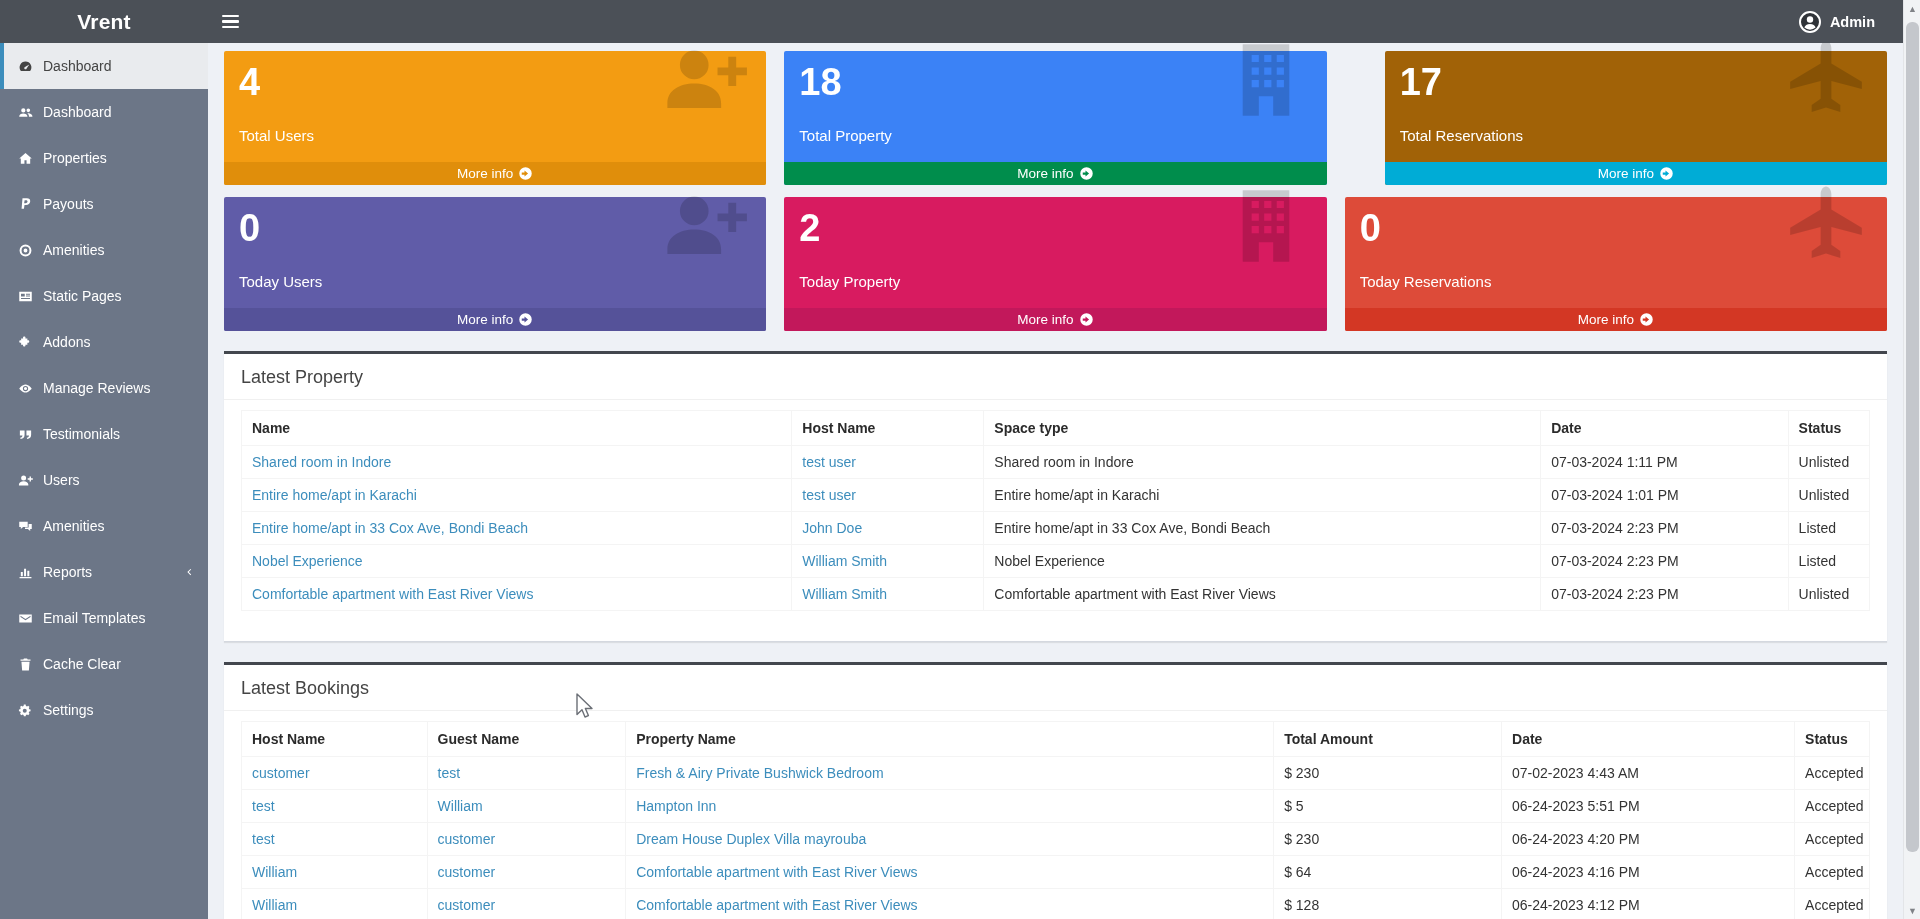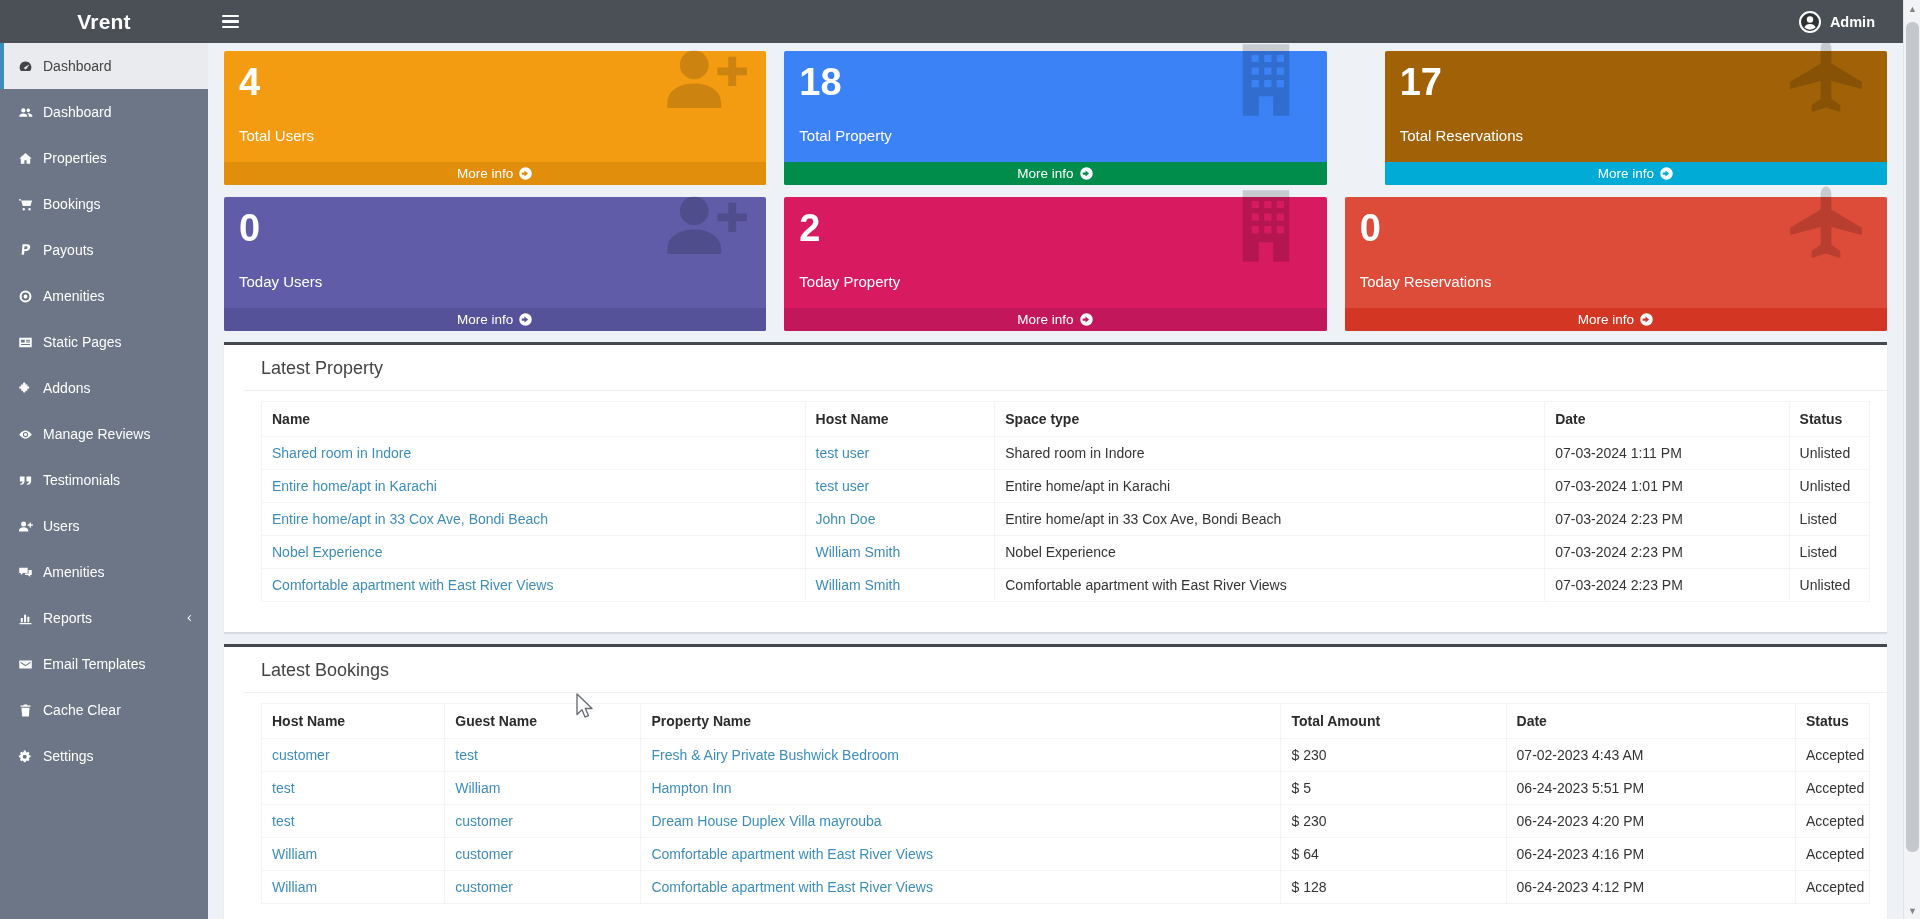--- a/index.html
+++ b/index.html
@@ -32,21 +32,21 @@
   .small-box { position:relative; height:134px; border-radius:2px; color:#fff; }
   .sb-inner { padding:10px 15px; position:relative; z-index:2; }
   .sb-inner h3 { font-size:38px; font-weight:bold; line-height:1.15; white-space:nowrap; }
   .sb-inner p { font-size:15px; margin-top:22px; }
   .sb-icon { position:absolute; top:-14px; right:18px; width:86px; height:86px; fill:rgba(0,0,0,0.16); z-index:1; }
   .sb-footer { position:absolute; left:0; right:0; bottom:0; height:23px; display:flex; align-items:center; justify-content:center;
                gap:5px; color:#fff; font-size:13.5px; border-radius:0 0 2px 2px; z-index:3; }
   .sb-footer svg { width:15px; height:15px; fill:#fff; }
 
   
-  .panel { background:#fff; margin-top:11px; border-top:3px solid #43474e; border-bottom:1px solid #d4d8df; box-shadow:0 1px 1px rgba(0,0,0,.08);padding-left:20px; }
+  .panel { background:#fff; margin-top:20px; border-top:3px solid #43474e; border-bottom:1px solid #d4d8df; box-shadow:0 1px 1px rgba(0,0,0,.08); }
   .panel h2 { font-size:18px; font-weight:normal; color:#444; padding:13px 17px 11px; border-bottom:1px solid #f0f0f0; }
   .panel-body { padding:10px 17px 30px; }
   .panel.bookings .panel-body { padding-bottom:16px; }
   table { width:100%; border-collapse:collapse; border:1px solid #f4f4f4; table-layout:fixed; }
   th, td { border:1px solid #f4f4f4; padding:8px 10px; font-size:14px; text-align:left; color:#333; overflow:hidden; white-space:nowrap; }
   th { font-weight:bold; color:#2b2b2b; padding:9px 10px; }
   td a { color:#3c8dbc; }
 
   
   .scrollbar { position:absolute; top:0; right:0; width:17px; height:919px; background:#f1f3f5; border-left:1px solid #e3e5e8; z-index:30; }
@@ -156,26 +156,20 @@
       <span>Dashboard</span>
     </a>
   <a class="side-item">
       <svg class="si-icon">
         <use href="#i-home"></use>
       </svg>
       <span>Properties</span>
     </a>
   <a class="side-item">
       <svg class="si-icon">
-        <use href="#i-cart"></use>
-      </svg>
-      <span>Bookings</span>
-    </a>
-  <a class="side-item">
-      <svg class="si-icon">
         <use href="#i-paypal"></use>
       </svg>
       <span>Payouts</span>
     </a>
   <a class="side-item">
       <svg class="si-icon">
         <use href="#i-bullseye"></use>
       </svg>
       <span>Amenities</span>
     </a>

